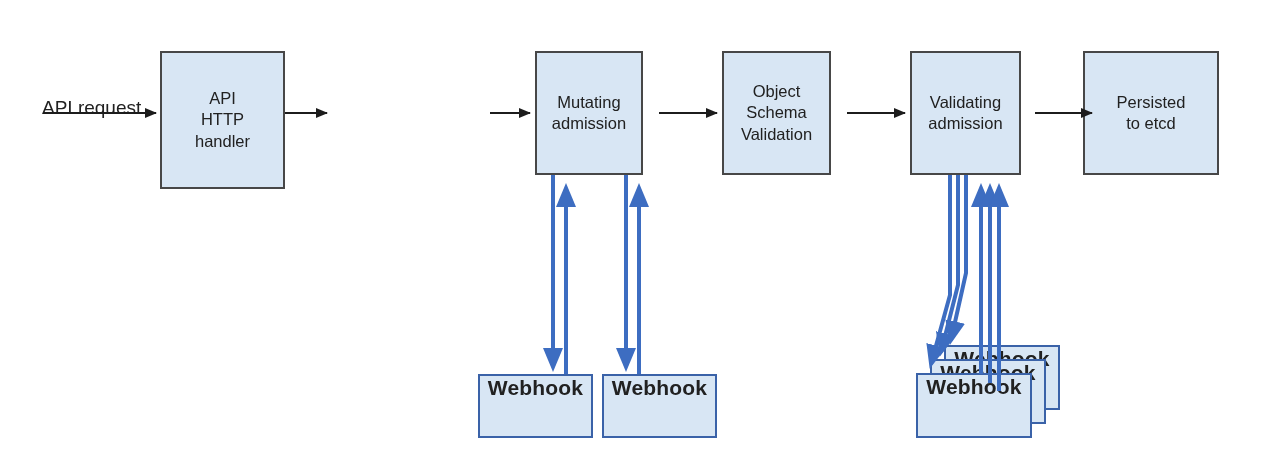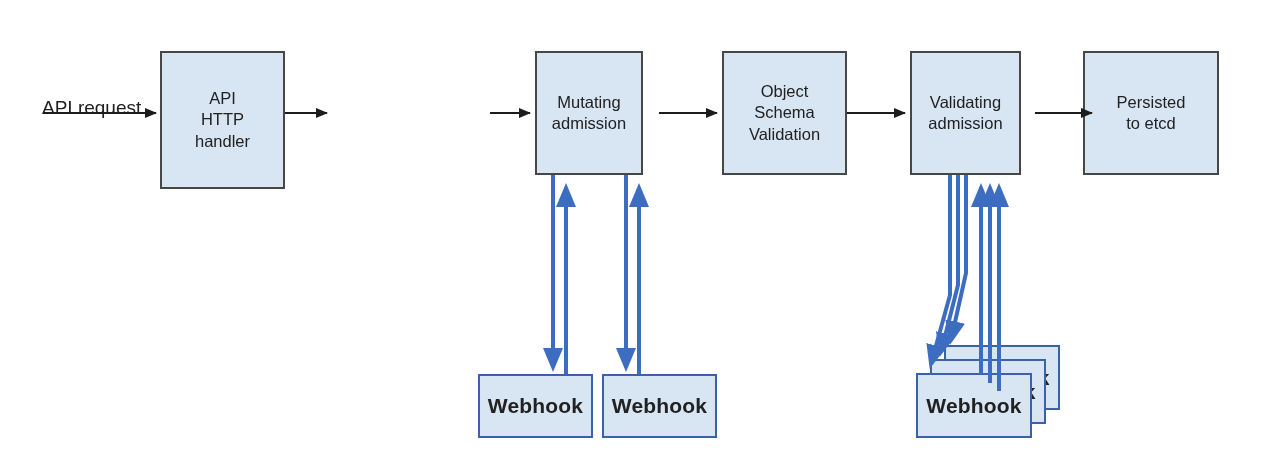--- a/index.html
+++ b/index.html
@@ -13,26 +13,26 @@
   *{margin:0;padding:0;box-sizing:border-box}
   body{background:#fff;font-family:"Liberation Sans",sans-serif}
   .canvas{position:relative;width:1278px;height:476px;background:#ffffff;overflow:hidden}
 
   .stage{position:absolute;background:var(--box-fill);border:2px solid var(--box-border-dark);
          display:flex;align-items:center;justify-content:center;text-align:center}
   .stage-label{white-space:pre-line;font-size:16.5px;line-height:1.3;color:var(--text)}
   .s0{left:160px;top:51px;width:125px;height:138px}
   .s1{left:332px;top:51px;width:158px;height:124px}
   .s2{left:535px;top:51px;width:108px;height:124px}
-  .s3{left:722px;top:51px;width:125px;height:124px}
+  .s3{left:722px;top:51px;width:109px;height:124px}
   .s4{left:910px;top:51px;width:111px;height:124px}
   .s5{left:1083px;top:51px;width:136px;height:124px}
 
   .webhook{position:absolute;background:var(--box-fill);border:2px solid var(--webhook-border);
-           display:flex;align-items:center;justify-content:center;overflow:hidden}
+           display:flex;justify-content:center;overflow:hidden}
   .webhook-label{font-size:21px;font-weight:700;color:var(--text);letter-spacing:.2px}
   .wm0{left:478px;top:374px;width:115px;height:64px}
   .wm1{left:602px;top:374px;width:115px;height:64px}
   .vb2{left:944px;top:345px;width:116px;height:65px}
   .vb1{left:930px;top:359px;width:116px;height:65px}
   .vb0{left:916px;top:373px;width:116px;height:65px}
 
   .req-label{position:absolute;left:42px;top:97px;font-size:19px;font-weight:400;color:var(--text)}
 
   svg.arrows{position:absolute;left:0;top:0;pointer-events:none}

